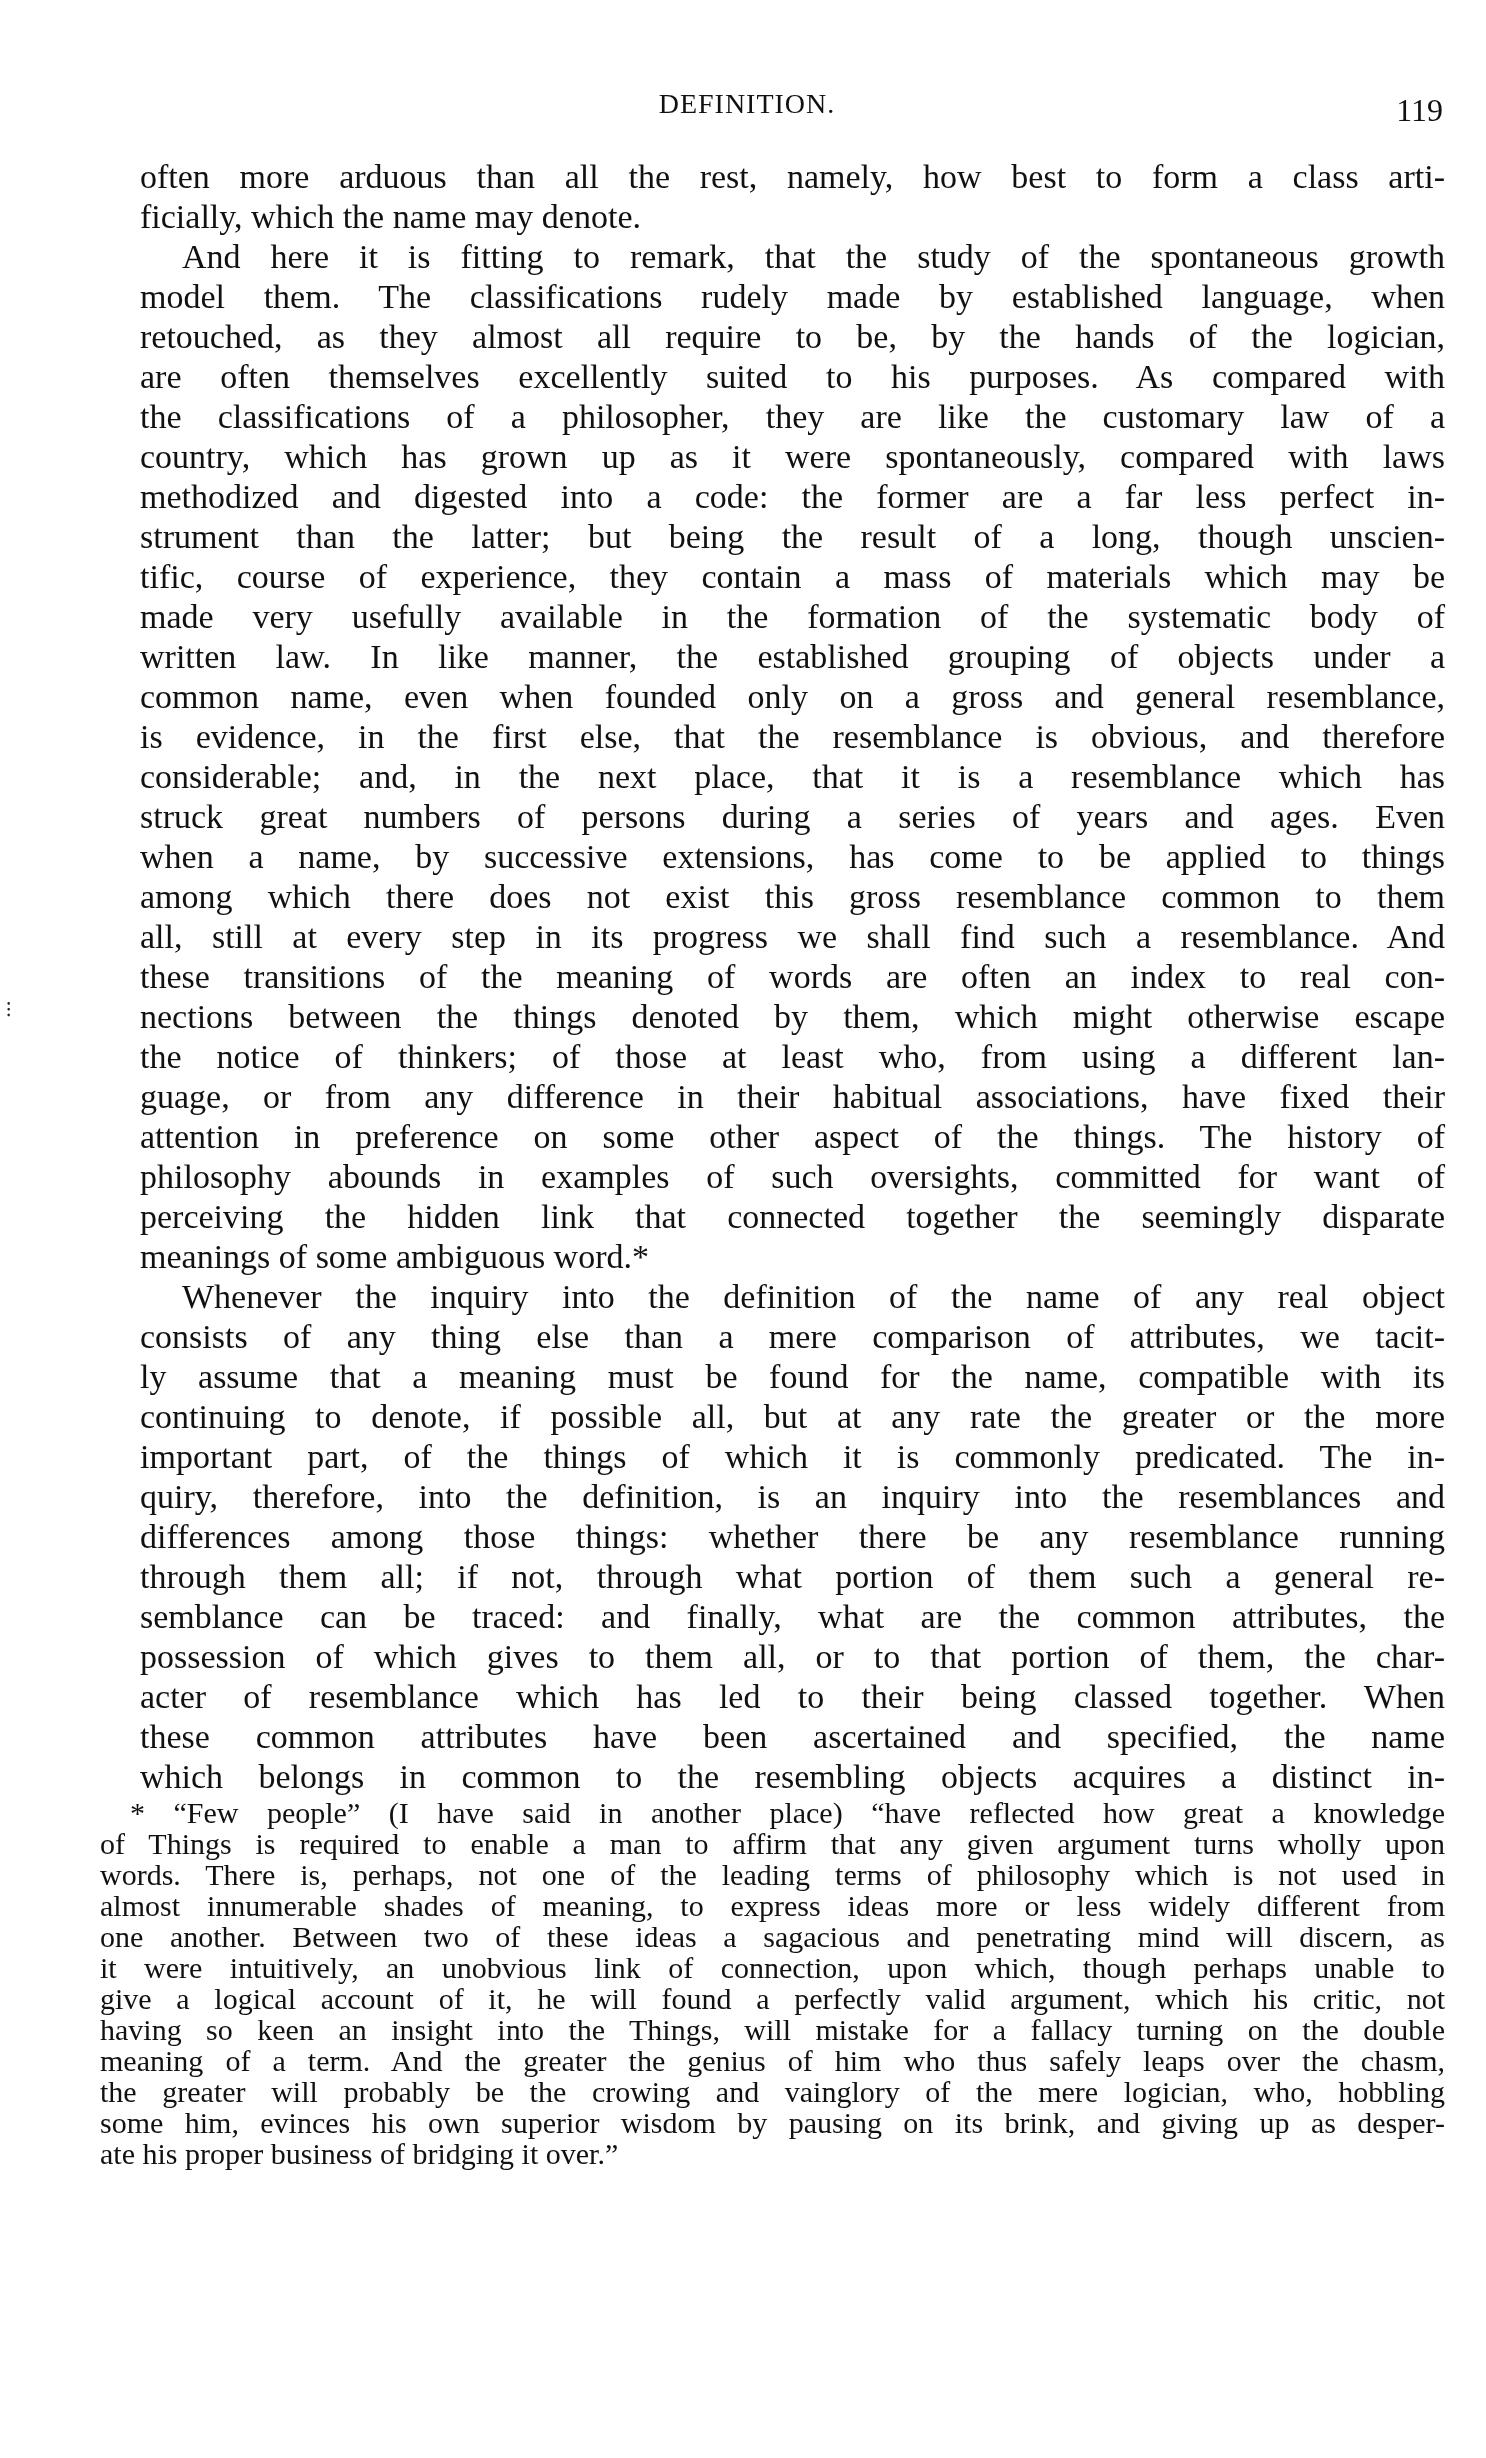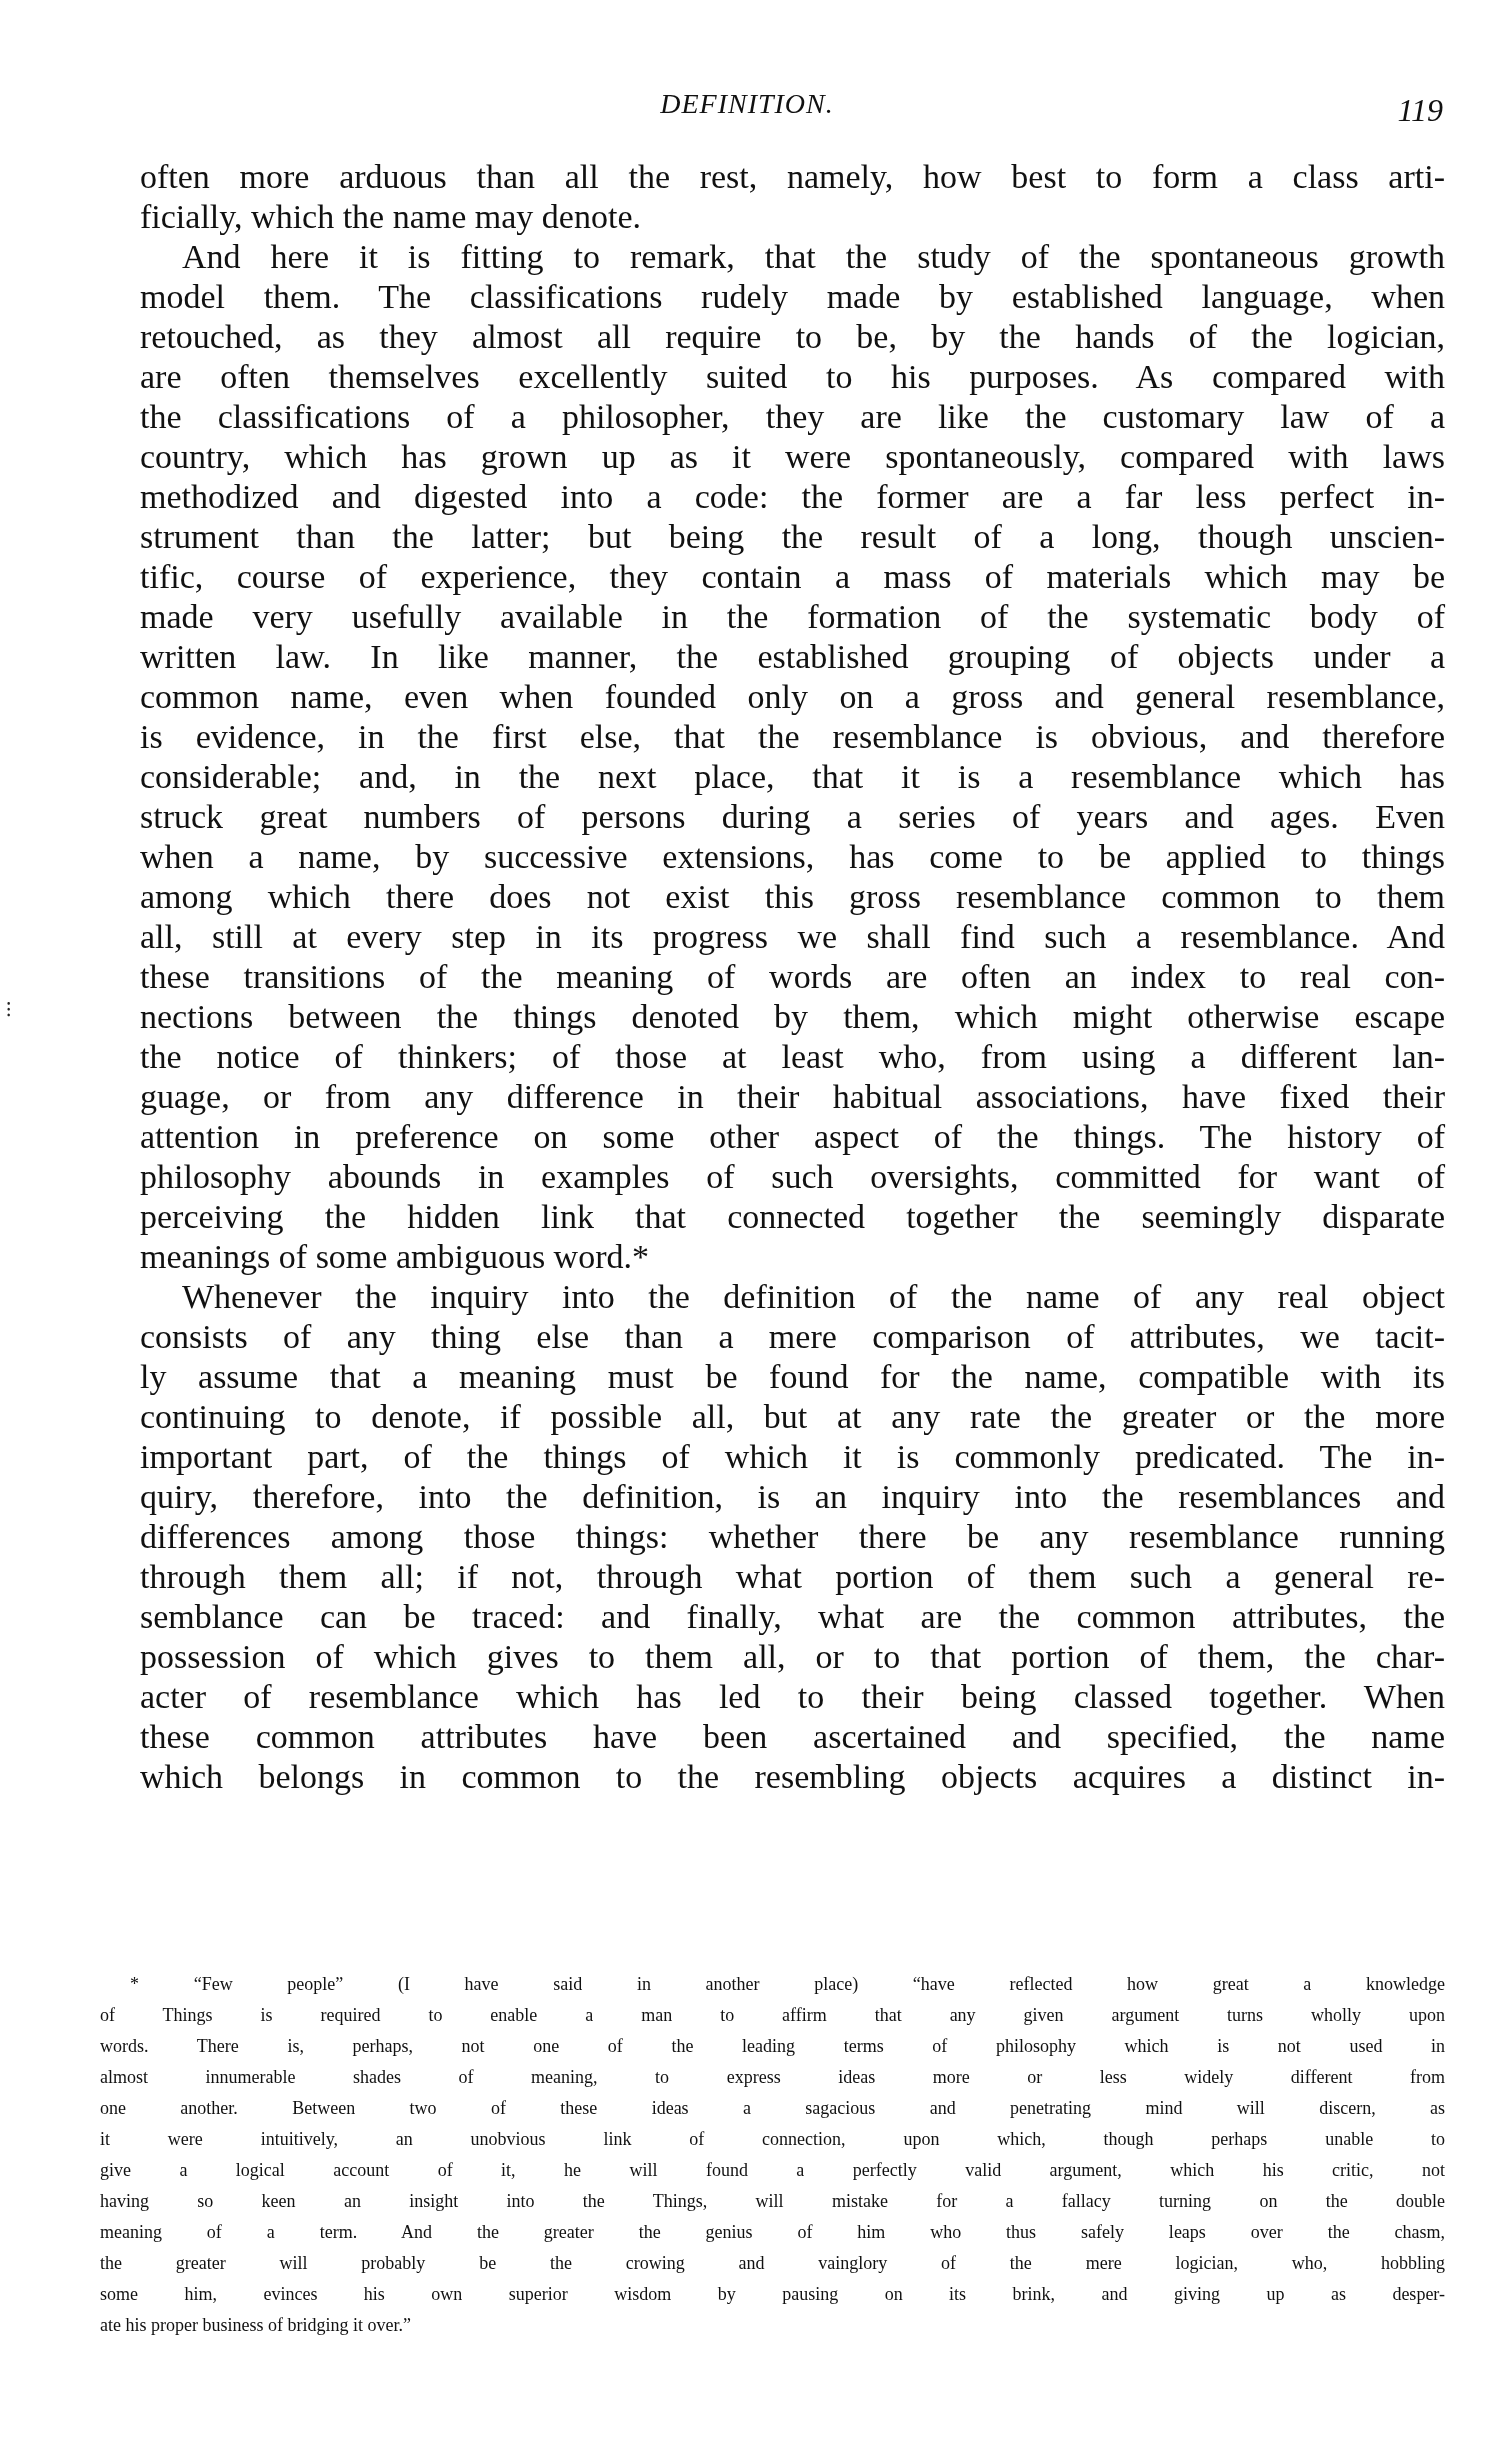--- a/index.html
+++ b/index.html
@@ -1,25 +1,25 @@
 <!DOCTYPE html>
 <html><head>
 <meta charset="utf-8">
 <style>
   html, body { margin:0; padding:0; background:#ffffff; }
   body { width:1487px; height:2459px; position:relative; overflow:hidden; color:#111; font-family:"Liberation Serif","DejaVu Serif",serif; }
   .page { position:absolute; left:0; top:0; width:1487px; height:2459px; }
-  .running-head { position:absolute; left:100px; top:88px; width:1343px; height:44px;font-style:italic; }
+  .running-head { position:absolute; left:100px; top:88px; width:1343px; height:44px; }
   .head-title { position:absolute; left:0; width:1294px; text-align:center; font-size:28px; letter-spacing:1px; top:0; }
   .page-num { position:absolute; right:0; top:4px; font-size:32px; }
   .body-text { position:absolute; left:100px; top:157px; width:1345px; font-size:34px; line-height:40px; }
   .line { display:block; white-space:nowrap; text-align:justify; text-align-last:justify; height:40px;margin-left:40px; }
   .line.last { text-align-last:left; }
   .line.indent { padding-left:42px; }
-  .footnote { position:absolute; left:100px; top:1969px; width:1345px; font-size:18px; line-height:31px; }
+  .footnote { position:absolute; left:100px; top:1797px; width:1345px; font-size:30px; line-height:31px; }
   .fline { display:block; white-space:nowrap; text-align:justify; text-align-last:justify; height:31px; }
   .fline.last { text-align-last:left; }
   .fline.indent { padding-left:30px; }
   .mark { position:absolute; left:6px; font-size:20px; color:#222; }
 </style>
 </head>
 <body>
 
 <div class="page">
   <div class="running-head">

